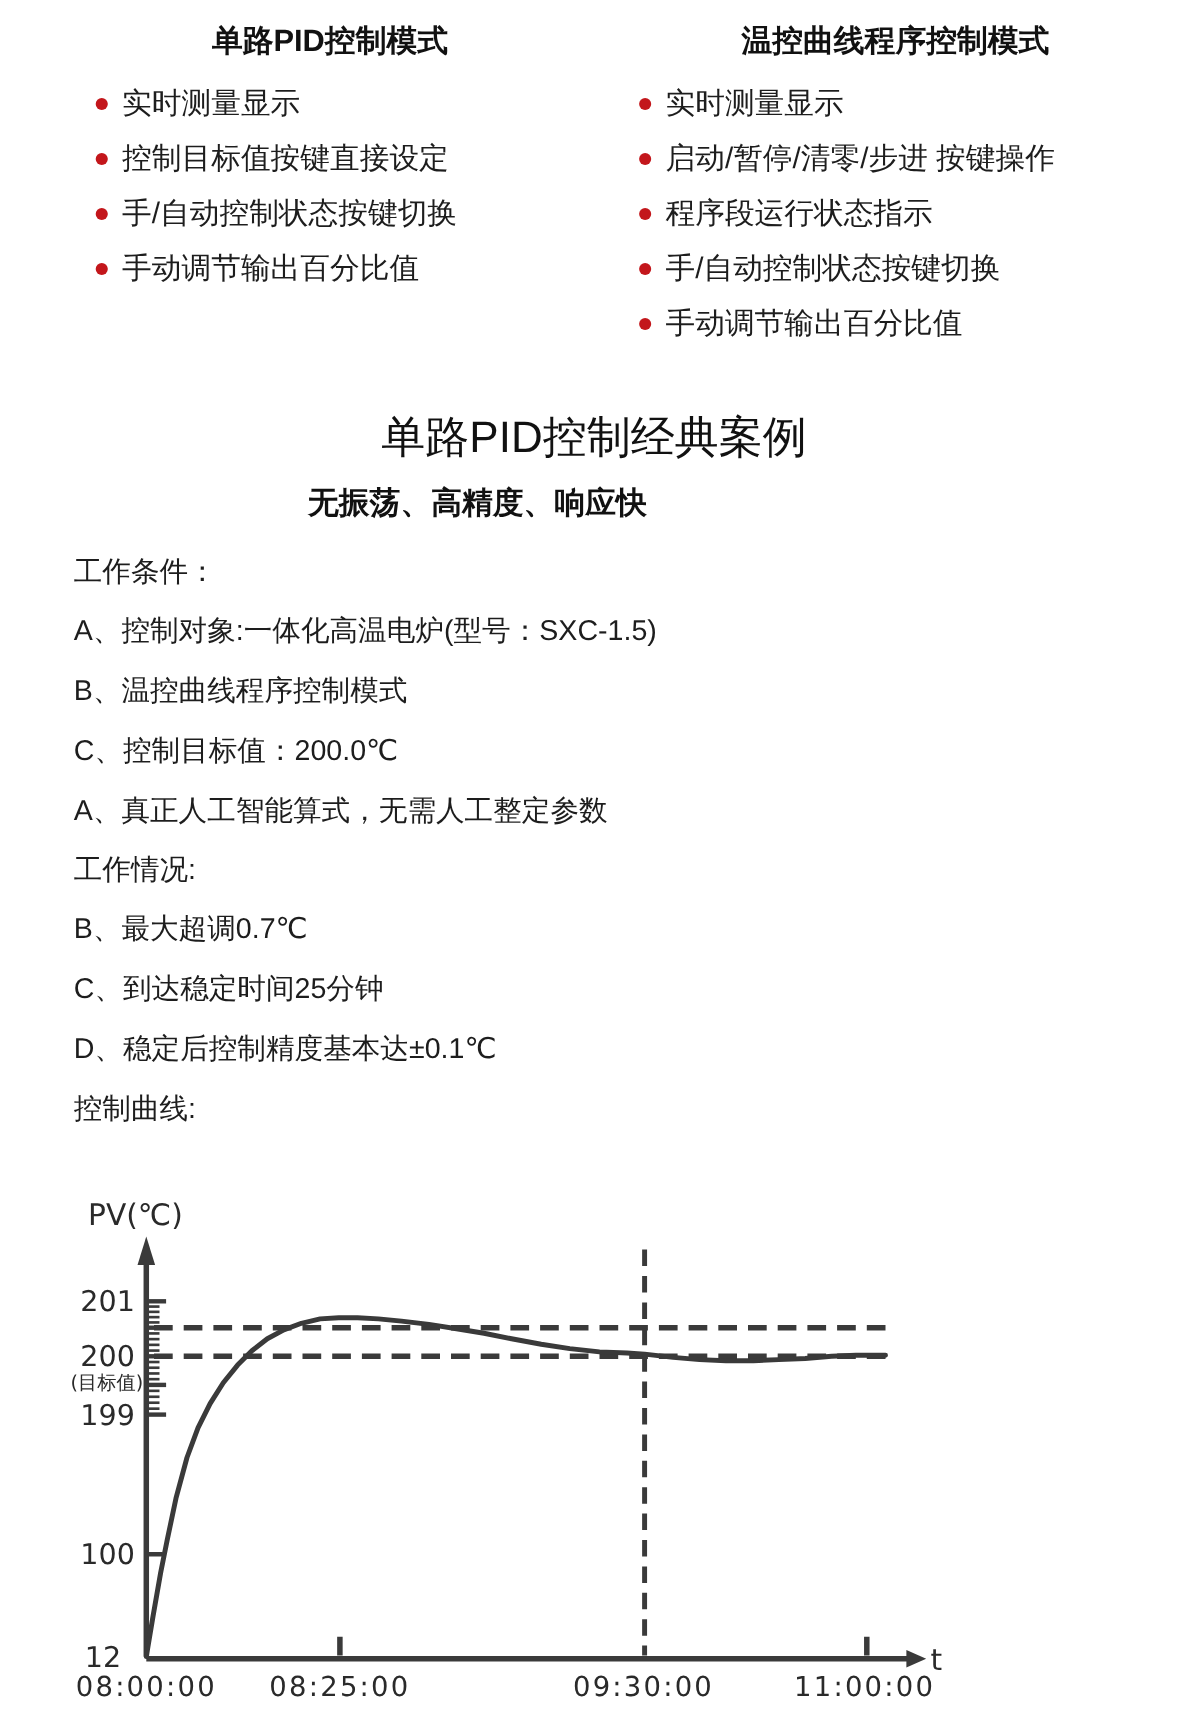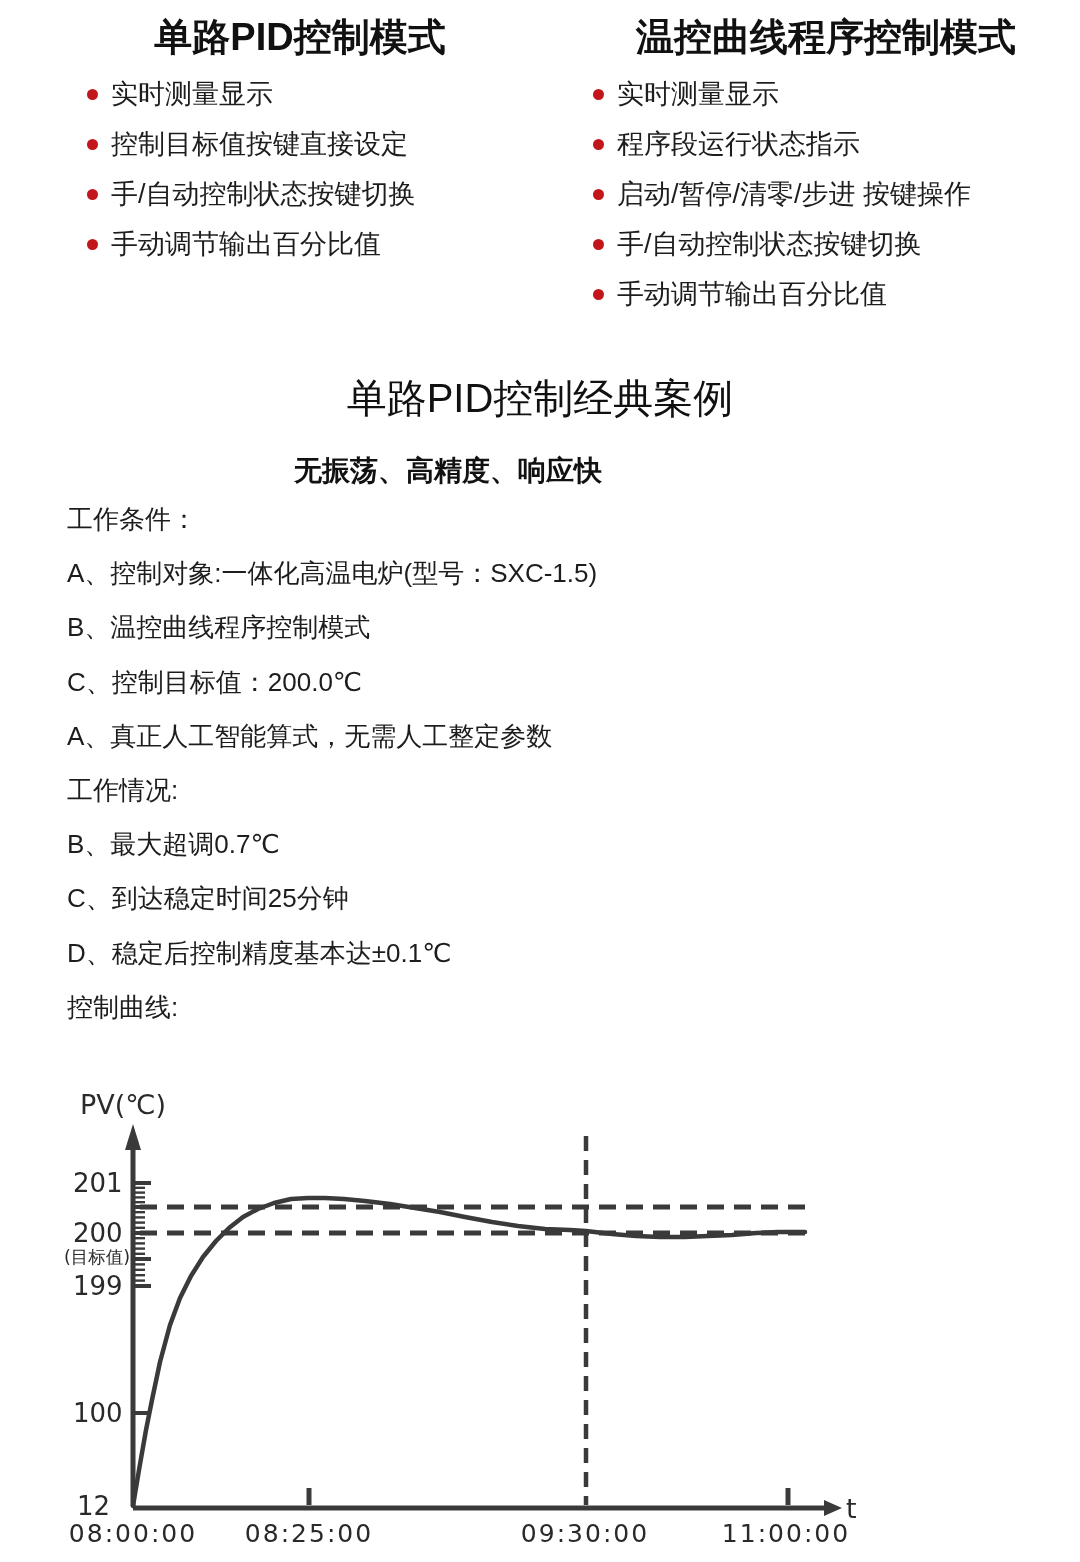--- a/index.html
+++ b/index.html
@@ -3,30 +3,30 @@
 <meta charset="utf-8">
 <style>
   :root{ --ink:#1d1d1d; --chart:#3a3a3a; --red:#c3161b; }
   html,body{margin:0;padding:0;background:#ffffff;}
   body{
     position:relative;width:1080px;height:1562px;overflow:hidden;
     font-family:"Liberation Sans","DejaVu Sans",sans-serif;color:var(--ink);
   }
   .col{position:absolute;top:14px;width:480px;}
   .col-left{left:60px;}
-  .col-right{left:586px;}
-  .col-title{margin:0;font-size:38px;font-weight:700;text-align:center;line-height:46px;color:#111;}
+  .col-right{left:574px;}
+  .col-title{margin:0;font-size:28px;font-weight:700;text-align:center;line-height:46px;color:#111;}
   ul.features{list-style:none;margin:9px 0 0;padding:0;text-align:right;}
   .col-left ul.features{padding-left:27px;}
   .col-right ul.features{padding-left:7px;}
   ul.features li{display:flex;align-items:center;height:50px;font-size:27px;color:var(--ink);white-space:nowrap;}
   .dot{flex:0 0 11px;width:11px;height:11px;border-radius:50%;background:var(--red);margin-right:13px;}
   .case-title{position:absolute;top:374px;left:0;width:1080px;margin:0;text-align:center;
     font-size:40px;font-weight:400;line-height:48px;color:#111;}
-  .case-subtitle{position:absolute;top:438px;left:0;width:864px;margin:16px;text-align:center;
+  .case-subtitle{position:absolute;top:438px;left:0;width:864px;margin:2px;text-align:center;
     font-size:28px;font-weight:700;line-height:34px;color:#111;}
   .work-notes{position:absolute;top:492px;left:67px;width:950px;}
   .work-notes p{margin:0;height:54.2px;line-height:54.2px;font-size:26px;white-space:nowrap;}
   #curve-svg{position:absolute;top:1080px;left:0;width:1080px;height:482px;}
   #curve-svg text{font-family:"DejaVu Sans","Liberation Sans",sans-serif;fill:#2a2a2a;}
 </style>
 </head>
 <body>
 
 <section class="col col-left">
@@ -53,25 +53,25 @@
 
 <section class="col col-right">
   <h2 class="col-title">温控曲线程序控制模式</h2>
   <ul class="features">
     <li>
         <span class="dot"></span>
         <span>实时测量显示</span>
       </li>
     <li>
         <span class="dot"></span>
-        <span>程序段运行状态指示</span>
+        <span>启动/暂停/清零/步进 按键操作</span>
       </li>
     <li>
         <span class="dot"></span>
-        <span>启动/暂停/清零/步进 按键操作</span>
+        <span>程序段运行状态指示</span>
       </li>
     <li>
         <span class="dot"></span>
         <span>手/自动控制状态按键切换</span>
       </li>
     <li>
         <span class="dot"></span>
         <span>手动调节输出百分比值</span>
       </li>
   </ul>

